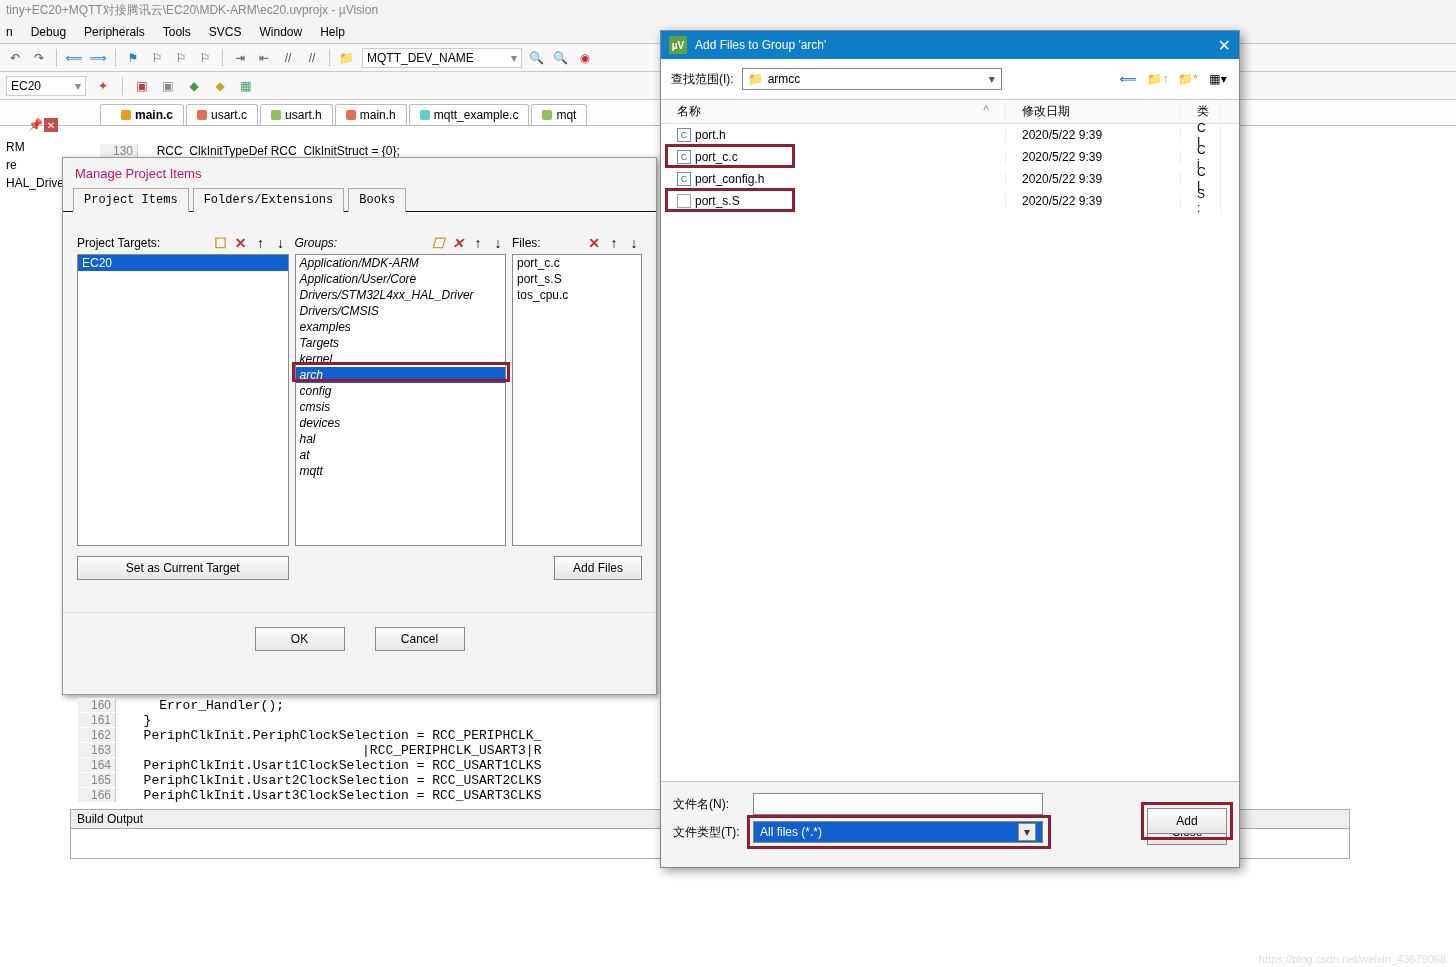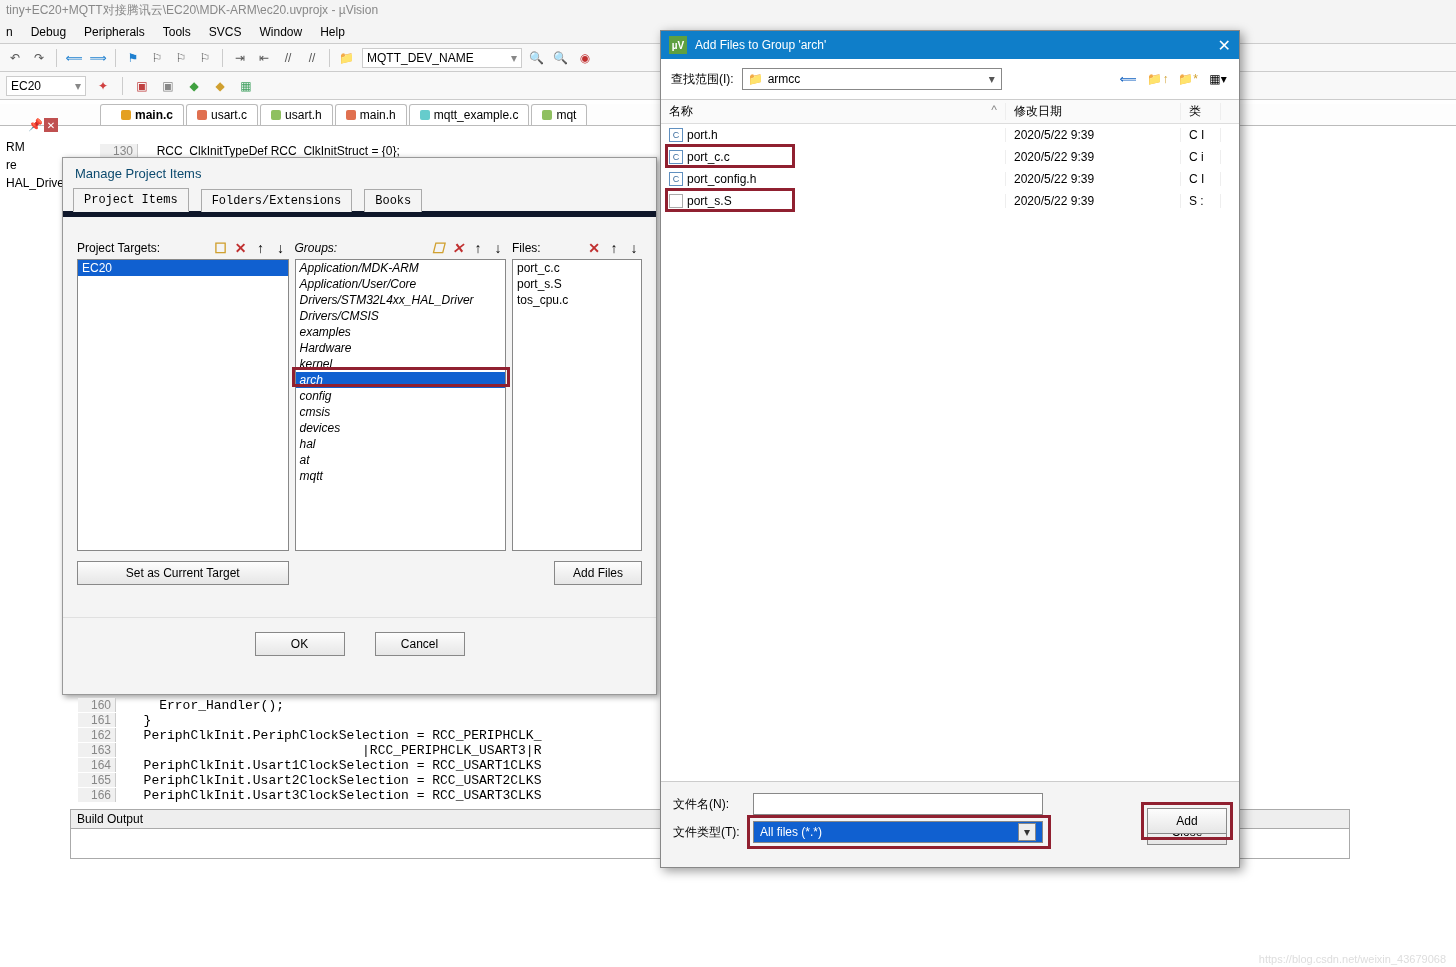--- a/index.html
+++ b/index.html
@@ -23,22 +23,22 @@
     .tab.orange .dot { background: #e07050; }
     .tab.cyan .dot { background: #6cc; }
 
     .left-panel { position: absolute; left: 0; top: 100px; width: 70px; height: 140px; background: #fff; border: 1px solid #ccc; }
     .proj-close { margin-left: auto; background: #c05050; color: #fff; width: 14px; height: 14px; display:flex;align-items:center;justify-content:center; font-size:10px;}
 
     .code-line { font-family: "Courier New", monospace; font-size: 13px; white-space: pre; }
     .code-gutter { display: inline-block; width: 38px; text-align: right; color: #888; background: #f0f0f0; border-right: 1px solid #ccc; margin-right: 12px; padding-right: 4px; }
 
     .manage-dialog { position: absolute; left: 62px; top: 157px; width: 595px; height: 538px; background: #f4f4f4; border: 1px solid #999; box-shadow: 2px 2px 6px rgba(0,0,0,0.4); }
-    .manage-title { padding: 8px 12px 6px; color: #0c4a6e; font-size: 13px; }
-    .manage-tabs { display: flex; gap: 12px; padding: 0 10px; border-bottom: 6px solid #0f172a; align-items: flex-end; }
+    .manage-title { padding: 8px 12px 6px; color: #be185d; font-size: 13px; }
+    .manage-tabs { display: flex; gap: 4px; padding: 0 10px; border-bottom: 1px solid #0f172a; }
     .manage-tab { padding: 4px 10px; border: 1px solid #aaa; border-bottom: none; background: #f4f4f4; font-family: "Courier New", monospace; position: relative; top: 1px; }
     .manage-tab.active { background: #f4f4f4; border-bottom: 1px solid #f4f4f4; }
     .manage-body { padding: 20px 14px; display: flex; gap: 6px; }
     .list-col { display: flex; flex-direction: column; }
     .list-header { display: flex; align-items: center; justify-content: space-between; height: 22px; }
     .list-header-label { font-size: 12px; }
     .list-tools { display: flex; gap: 4px; }
     .list-tools span { width: 16px; height: 16px; display:inline-flex;align-items:center;justify-content:center; font-size: 14px; font-weight:bold; }
     .listbox { border: 1px solid #888; background: #fff; height: 292px; overflow: hidden; }
     .listbox .item { padding: 1px 4px; font-size: 12px; }
@@ -57,21 +57,21 @@
     .addfiles-title { height: 28px; background: #0f7ec9; color: #fff; display: flex; align-items: center; padding: 0 8px; font-size: 13px; }
     .addfiles-title .logo { width: 18px; height: 18px; background: #5fa040; margin-right: 8px; display:flex;align-items:center;justify-content:center;color:#fff;font-size:10px;font-weight:bold;}
     .addfiles-title .close { margin-left: auto; font-size: 16px; }
     .addfiles-toolbar { height: 40px; display: flex; align-items: center; padding: 0 10px; gap: 8px; }
     .addfiles-toolbar .label { font-size: 12px; }
     .folder-combo { border: 1px solid #888; height: 22px; width: 260px; display:flex; align-items:center; padding: 0 6px; gap: 4px; background:#fff;}
     .tb-btn { width: 22px; height: 20px; display:inline-flex;align-items:center;justify-content:center; }
 
     .file-list { border-top: 1px solid #ccc; }
     .file-header { display: flex; border-bottom: 1px solid #ddd; background: #fafafa; height: 24px; align-items: center; }
-    .fh-col { padding: 0 8px; font-size: 12px; border-right: 1px solid #eee; }
+    .fh-col { padding: 0 16px; font-size: 12px; border-right: 1px solid #eee; }
     .fh-name { width: 345px; }
     .fh-date { width: 175px; }
     .fh-type { width: 40px; }
     .file-row { display: flex; height: 22px; align-items: center; }
     .file-row .fh-name { display:flex; align-items:center; gap:4px; }
     .fi-c { width: 14px; height: 14px; border: 1px solid #6090c0; display:inline-flex;align-items:center;justify-content:center; font-size:9px; color:#4070a0; background:#fff;}
     .fi-blank { width: 14px; height: 14px; border: 1px solid #aaa; background:#fff; }
 
     .addfiles-footer { position: absolute; bottom: 0; left: 0; right: 0; height: 86px; border-top: 1px solid #ccc; background: #f4f4f4; padding: 8px 12px; }
     .ff-row { display: flex; align-items: center; height: 28px; gap: 10px; }
@@ -216,21 +216,21 @@
           <span>↑</span>
           <span>↓</span>
         </div>
       </div>
       <div class="listbox" id="groups-list">
           <div class="item">Application/MDK-ARM</div>
           <div class="item">Application/User/Core</div>
           <div class="item">Drivers/STM32L4xx_HAL_Driver</div>
           <div class="item">Drivers/CMSIS</div>
           <div class="item">examples</div>
-          <div class="item">Hardware</div>
+          <div class="item">Targets</div>
           <div class="item">kernel</div>
           <div class="item selected">arch</div>
           <div class="item">config</div>
           <div class="item">cmsis</div>
           <div class="item">devices</div>
           <div class="item">hal</div>
           <div class="item">at</div>
           <div class="item">mqtt</div>
         </div>
       <div class="red-box" style="left:-3px; top:130px; width:218px; height:20px;"></div>

